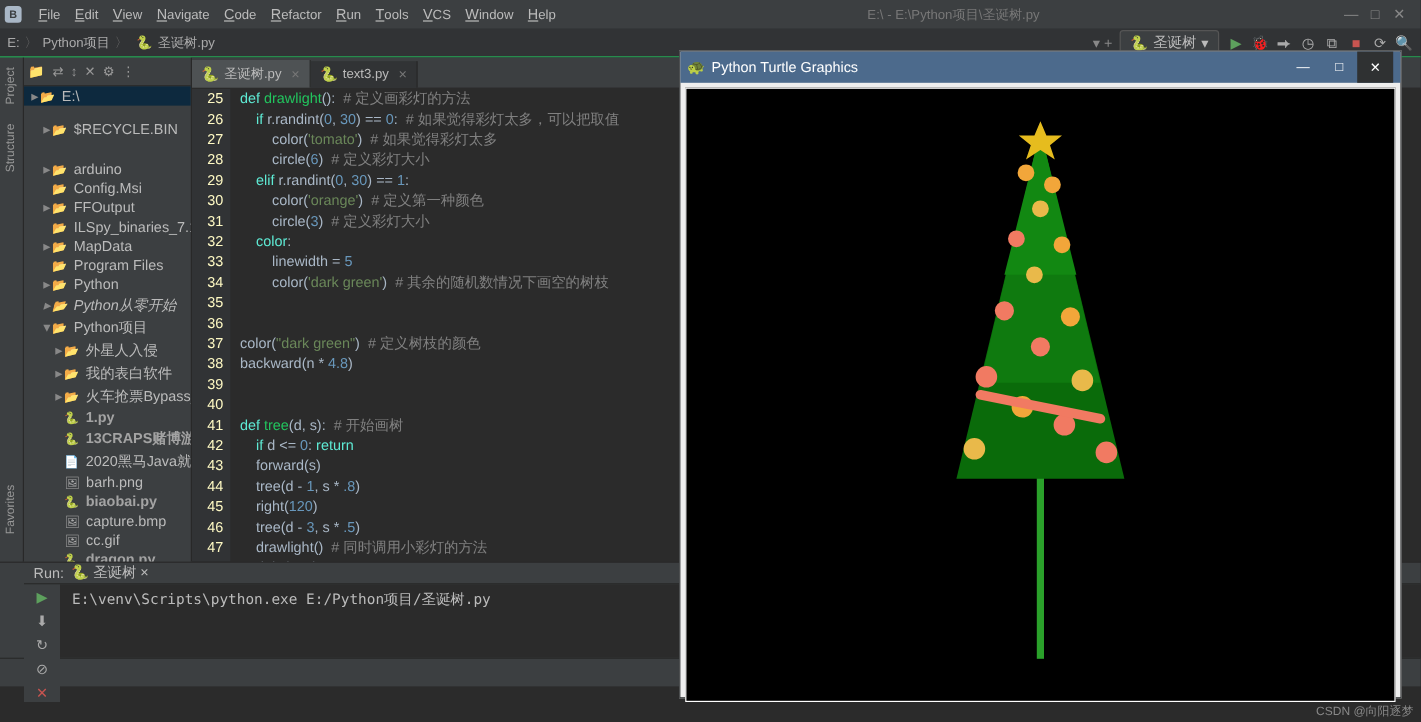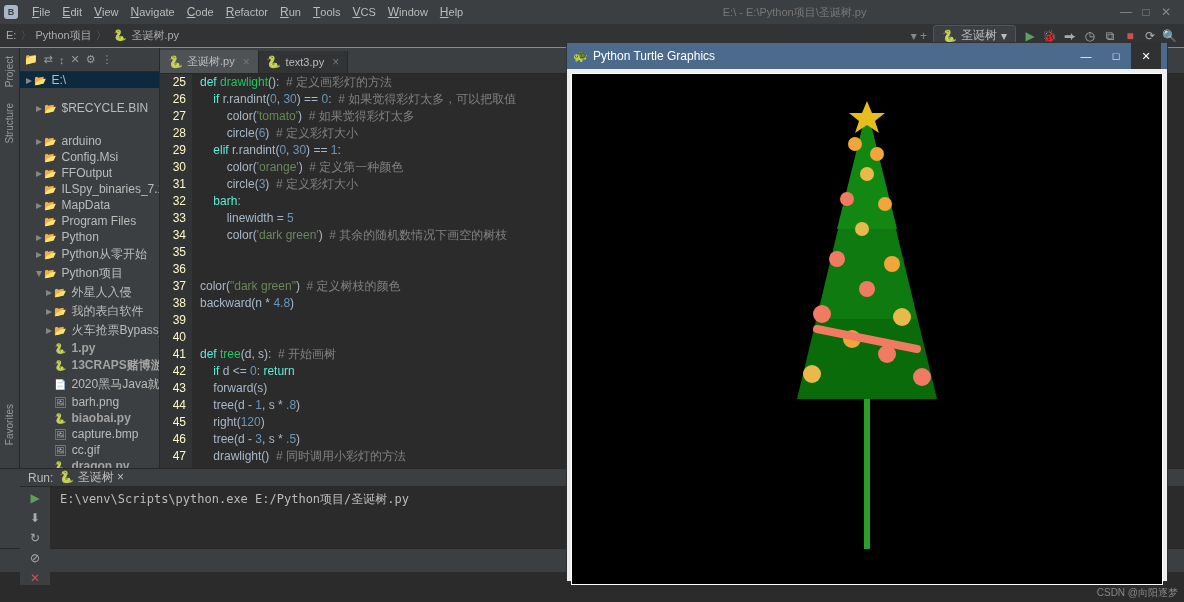--- a/index.html
+++ b/index.html
@@ -125,21 +125,21 @@
     <ul id="treelist">
         <li class="sel" style="padding-left: 4px;"><span class="i">▸</span><span class="fi">📂</span> <span>E:\</span></li>
         <li style="padding-left: 14px; margin-top: 12px;"><span class="i">▸</span><span class="fi">📂</span> <span>$RECYCLE.BIN</span></li>
         <li style="padding-left: 14px; margin-top: 17px;"><span class="i">▸</span><span class="fi">📂</span> <span>arduino</span></li>
         <li style="padding-left: 14px;"><span class="i"> </span><span class="fi">📂</span> <span>Config.Msi</span></li>
         <li style="padding-left: 14px;"><span class="i">▸</span><span class="fi">📂</span> <span>FFOutput</span></li>
         <li style="padding-left: 14px;"><span class="i"> </span><span class="fi">📂</span> <span>ILSpy_binaries_7.1.0.6</span></li>
         <li style="padding-left: 14px;"><span class="i">▸</span><span class="fi">📂</span> <span>MapData</span></li>
         <li style="padding-left: 14px;"><span class="i"> </span><span class="fi">📂</span> <span>Program Files</span></li>
         <li style="padding-left: 14px;"><span class="i">▸</span><span class="fi">📂</span> <span>Python</span></li>
-        <li style="padding-left: 14px;"><span class="i">▸</span><span class="fi">📂</span> <span>Python从零开始</span></li>
+        <li style="padding-left: 14px; font-style: italic;"><span class="i">▸</span><span class="fi">📂</span> <span>Python从零开始</span></li>
         <li style="padding-left: 14px;"><span class="i">▾</span><span class="fi">📂</span> <span>Python项目</span></li>
         <li style="padding-left: 24px;"><span class="i">▸</span><span class="fi">📂</span> <span>外星人入侵</span></li>
         <li style="padding-left: 24px;"><span class="i">▸</span><span class="fi">📂</span> <span>我的表白软件</span></li>
         <li style="padding-left: 24px;"><span class="i">▸</span><span class="fi">📂</span> <span>火车抢票Bypass_1.14</span></li>
         <li style="padding-left: 24px;"><span class="i"> </span><span class="fi">🐍</span> <span class="py">1.py</span></li>
         <li style="padding-left: 24px;"><span class="i"> </span><span class="fi">🐍</span> <span class="py">13CRAPS赌博游戏2.</span></li>
         <li style="padding-left: 24px;"><span class="i"> </span><span class="fi">📄</span> <span>2020黑马Java就业班</span></li>
         <li style="padding-left: 24px;"><span class="i"> </span><span class="fi">🖼</span> <span>barh.png</span></li>
         <li style="padding-left: 24px;"><span class="i"> </span><span class="fi">🐍</span> <span class="py">biaobai.py</span></li>
         <li style="padding-left: 24px;"><span class="i"> </span><span class="fi">🖼</span> <span>capture.bmp</span></li>
@@ -156,21 +156,21 @@
       </div>
     <div class="code">
       <div class="gutter" id="gutter">25<br>26<br>27<br>28<br>29<br>30<br>31<br>32<br>33<br>34<br>35<br>36<br>37<br>38<br>39<br>40<br>41<br>42<br>43<br>44<br>45<br>46<br>47<br>48<br>49<br></div>
       <div class="src" id="src"><span class="kw">def</span> <span class="fn">drawlight</span>():  <span class="cm"># 定义画彩灯的方法</span>
     <span class="kw">if</span> r.randint(<span class="num">0</span>, <span class="num">30</span>) == <span class="num">0</span>:  <span class="cm"># 如果觉得彩灯太多，可以把取值</span>
         color(<span class="str">'tomato'</span>)  <span class="cm"># 如果觉得彩灯太多</span>
         circle(<span class="num">6</span>)  <span class="cm"># 定义彩灯大小</span>
     <span class="kw">elif</span> r.randint(<span class="num">0</span>, <span class="num">30</span>) == <span class="num">1</span>:
         color(<span class="str">'orange'</span>)  <span class="cm"># 定义第一种颜色</span>
         circle(<span class="num">3</span>)  <span class="cm"># 定义彩灯大小</span>
-    <span class="kw">barh</span>:
+    <span class="kw">color</span>:
         linewidth = <span class="num">5</span>
         color(<span class="str">'dark green'</span>)  <span class="cm"># 其余的随机数情况下画空的树枝</span>
 
 
 color(<span class="str">"dark green"</span>)  <span class="cm"># 定义树枝的颜色</span>
 backward(n * <span class="num">4.8</span>)
 
 
 <span class="kw">def</span> <span class="fn">tree</span>(d, s):  <span class="cm"># 开始画树</span>
     <span class="kw">if</span> d &lt;= <span class="num">0</span>: <span class="kw">return</span>

